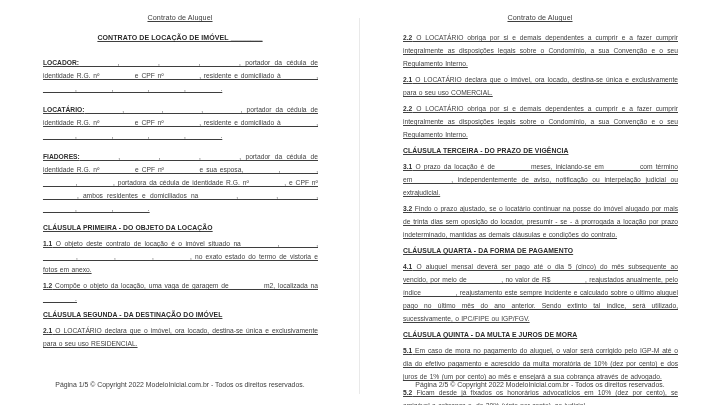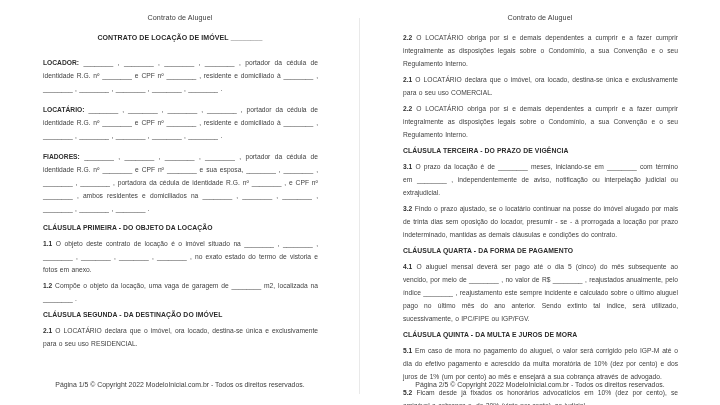--- a/index.html
+++ b/index.html
@@ -13,20 +13,21 @@
     overflow: hidden;
     font-family: "Liberation Sans", "DejaVu Sans", sans-serif;
     color: #3f3f3f;
   }
   .doc {
     position: relative;
     display: flex;
     width: 720px;
     height: 300px;
     background: #ffffff;
+    text-decoration: underline;
   }
   .page {
     position: relative;
     width: 360px;
     height: 405px;
     box-sizing: border-box;
     background: #ffffff;
   }
   .page-divider {
     position: absolute;

